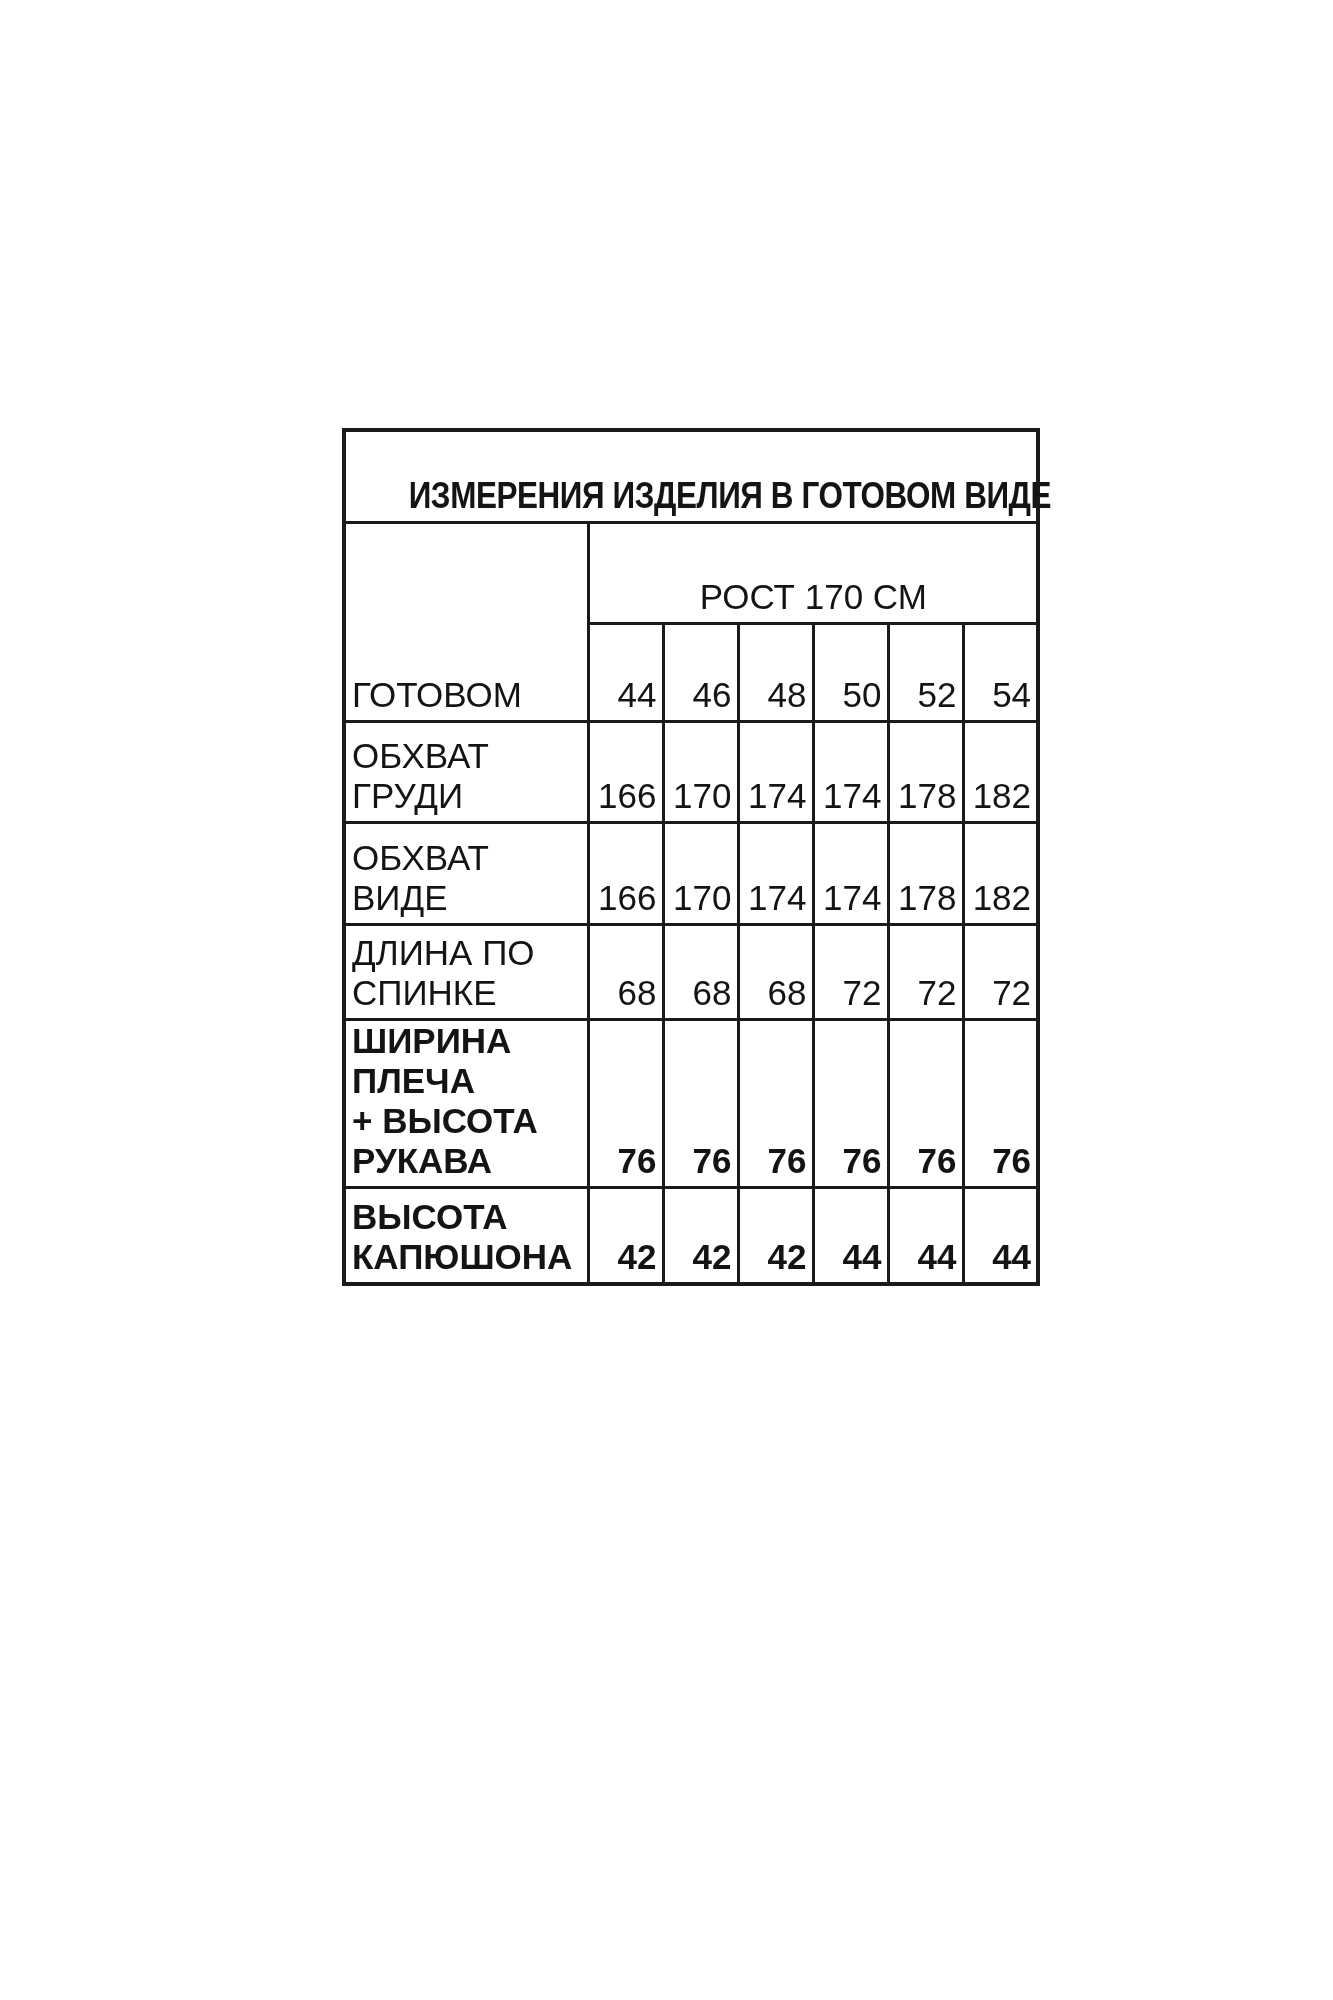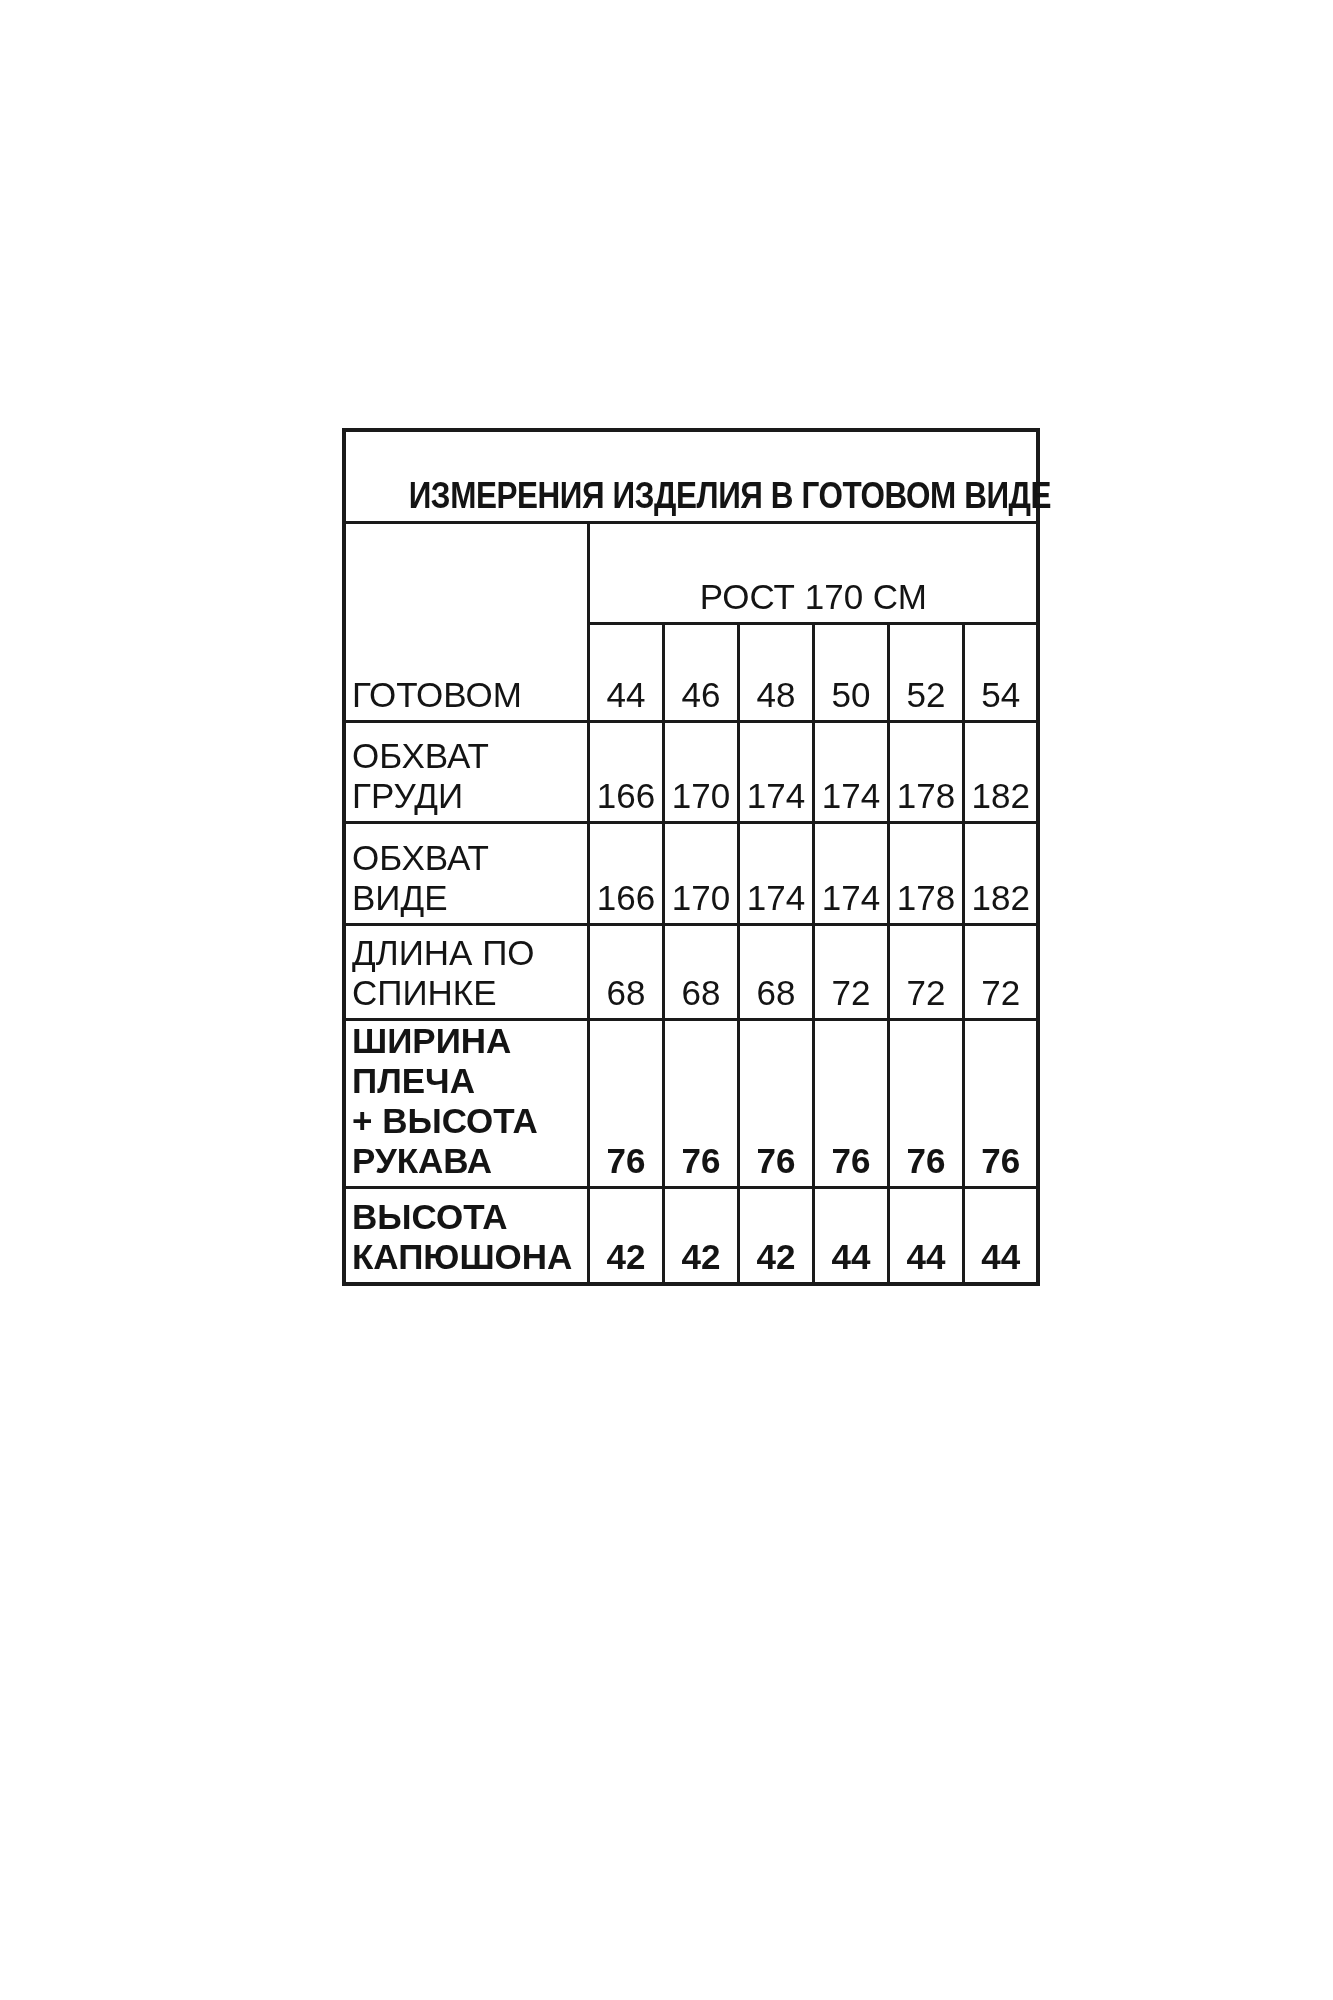--- a/index.html
+++ b/index.html
@@ -59,21 +59,21 @@
   }
   td.rost-cell {
     text-align: center;
     padding-bottom: 7px;
   }
   td.label-cell {
     text-align: left;
   }
   .lbl-line { display: block; }
   td.val-cell {
-    text-align: center;
+    text-align: right;
     padding-right: 4px;
   }
 </style>
 </head>
 <body>
 
 <div class="page">
 
   <table class="size-table">
     <colgroup>

